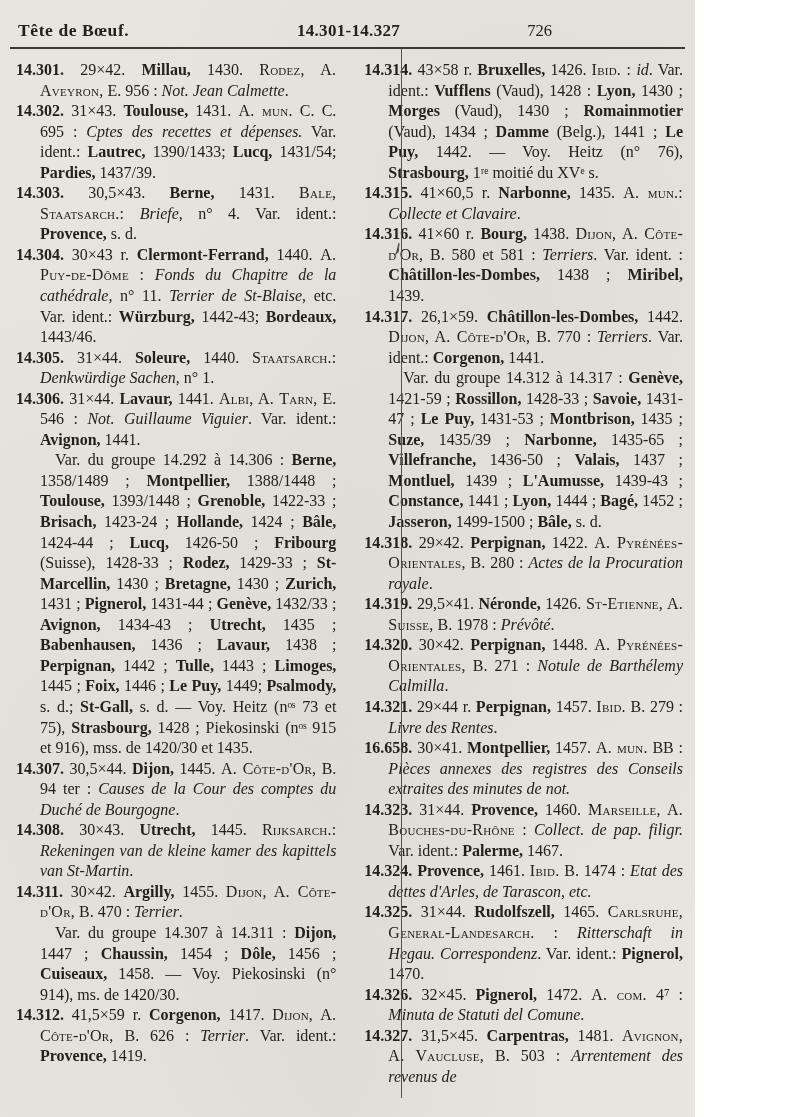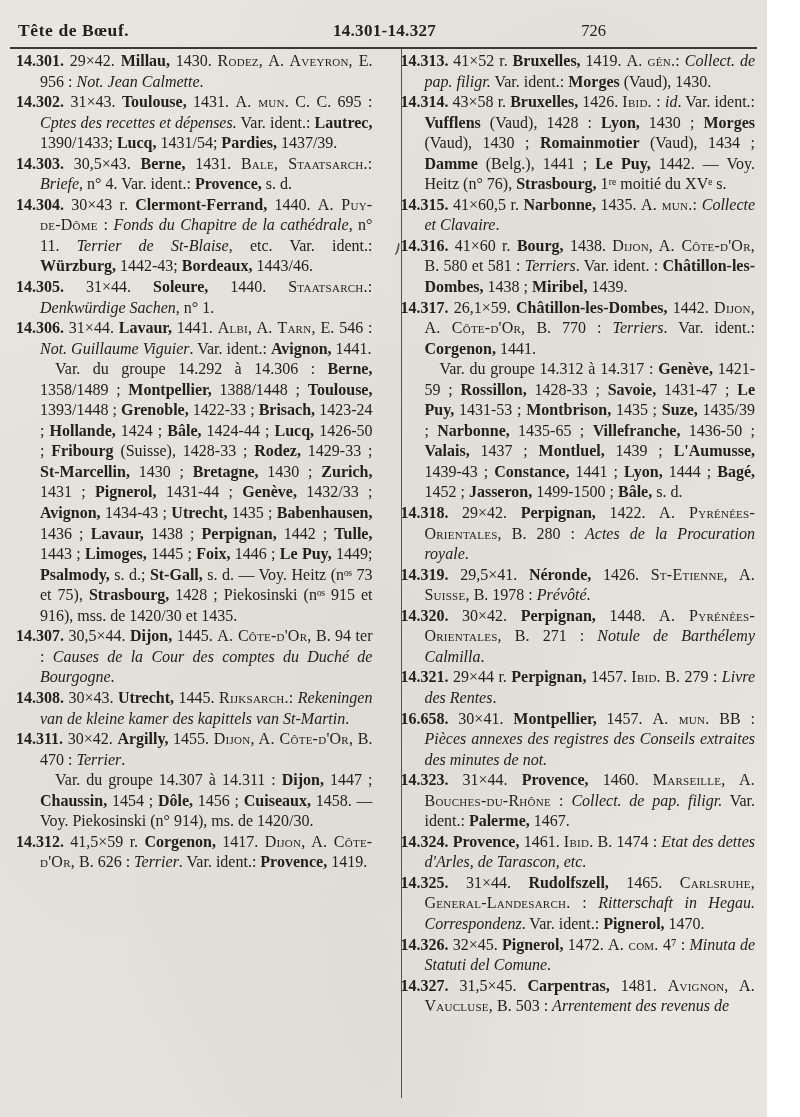--- a/index.html
+++ b/index.html
@@ -4,21 +4,21 @@
 <style>
   * { box-sizing: border-box; }
   html, body { margin: 0; padding: 0; }
   body {
     width: 800px; height: 1117px;
     font-family: "Liberation Serif", "DejaVu Serif", serif;
     color: #24211d;
   }
   .page {
     position: relative;
-    width: 767px; height: 1117px;
+    width: 695px; height: 1117px;
     overflow: hidden;
     background:
       radial-gradient(ellipse at 75% 25%, rgba(125,120,100,0.07), transparent 60%),
       radial-gradient(ellipse at 15% 70%, rgba(125,120,100,0.06), transparent 55%),
       radial-gradient(ellipse at 50% 95%, rgba(110,105,90,0.05), transparent 50%),
       #e8e5df;
   }
   .header {
     display: flex;
     align-items: baseline;
@@ -53,21 +53,21 @@
   .divider {
     position: absolute;
     left: 401px; top: 0; bottom: 6px;
     width: 1px;
     background: #56524a;
   }
   .col {
     font-size: 16px;
     line-height: 1.285;
     text-align: justify;
-    padding-top: 2px;
+    padding-top: 11px;
   }
   .col-left  { width: 401px; padding-left: 16px; padding-right: 12px; }
   .col-right { width: 399px; padding-left: 16px; padding-right: 12px; }
   .col p { margin: 0; }
   p.entry { padding-left: 24px; text-indent: -24px; }
   p.para  { padding-left: 24px; text-indent: 15px; }
   .seg-b  { font-weight: bold; }
   .seg-i  { font-style: italic; }
   .seg-sc { font-variant: small-caps; letter-spacing: 0.25px; }
   .ink-mark {
@@ -100,21 +100,20 @@
         <p class="entry"><span class="seg-b">14.306.</span><span> 31×44. </span><span class="seg-b">Lavaur,</span><span> 1441. </span><span class="seg-sc">Albi, A. Tarn,</span><span> E. 546 : </span><span class="seg-i">Not. Guillaume Viguier</span><span>. Var. ident.: </span><span class="seg-b">Avignon,</span><span> 1441.</span></p>
         <p class="para"><span>Var. du groupe 14.292 à 14.306 : </span><span class="seg-b">Berne,</span><span> 1358/1489 ; </span><span class="seg-b">Montpellier,</span><span> 1388/1448 ; </span><span class="seg-b">Toulouse,</span><span> 1393/1448 ; </span><span class="seg-b">Grenoble,</span><span> 1422-33 ; </span><span class="seg-b">Brisach,</span><span> 1423-24 ; </span><span class="seg-b">Hollande,</span><span> 1424 ; </span><span class="seg-b">Bâle,</span><span> 1424-44 ; </span><span class="seg-b">Lucq,</span><span> 1426-50 ; </span><span class="seg-b">Fribourg</span><span> (Suisse), 1428-33 ; </span><span class="seg-b">Rodez,</span><span> 1429-33 ; </span><span class="seg-b">St-Marcellin,</span><span> 1430 ; </span><span class="seg-b">Bretagne,</span><span> 1430 ; </span><span class="seg-b">Zurich,</span><span> 1431 ; </span><span class="seg-b">Pignerol,</span><span> 1431-44 ; </span><span class="seg-b">Genève,</span><span> 1432/33 ; </span><span class="seg-b">Avignon,</span><span> 1434-43 ; </span><span class="seg-b">Utrecht,</span><span> 1435 ; </span><span class="seg-b">Babenhausen,</span><span> 1436 ; </span><span class="seg-b">Lavaur,</span><span> 1438 ; </span><span class="seg-b">Perpignan,</span><span> 1442 ; </span><span class="seg-b">Tulle,</span><span> 1443 ; </span><span class="seg-b">Limoges,</span><span> 1445 ; </span><span class="seg-b">Foix,</span><span> 1446 ; </span><span class="seg-b">Le Puy,</span><span> 1449; </span><span class="seg-b">Psalmody,</span><span> s. d.; </span><span class="seg-b">St-Gall,</span><span> s. d. — Voy. Heitz (nᵒˢ 73 et 75), </span><span class="seg-b">Strasbourg,</span><span> 1428 ; Piekosinski (nᵒˢ 915 et 916), mss. de 1420/30 et 1435.</span></p>
         <p class="entry"><span class="seg-b">14.307.</span><span> 30,5×44. </span><span class="seg-b">Dijon,</span><span> 1445. </span><span class="seg-sc">A. Côte-d'Or,</span><span> B. 94 ter : </span><span class="seg-i">Causes de la Cour des comptes du Duché de Bourgogne</span><span>.</span></p>
         <p class="entry"><span class="seg-b">14.308.</span><span> 30×43. </span><span class="seg-b">Utrecht,</span><span> 1445. </span><span class="seg-sc">Rijksarch.:</span><span> </span><span class="seg-i">Rekeningen van de kleine kamer des kapittels van St-Martin</span><span>.</span></p>
         <p class="entry"><span class="seg-b">14.311.</span><span> 30×42. </span><span class="seg-b">Argilly,</span><span> 1455. </span><span class="seg-sc">Dijon, A. Côte-d'Or,</span><span> B. 470 : </span><span class="seg-i">Terrier</span><span>.</span></p>
         <p class="para"><span>Var. du groupe 14.307 à 14.311 : </span><span class="seg-b">Dijon,</span><span> 1447 ; </span><span class="seg-b">Chaussin,</span><span> 1454 ; </span><span class="seg-b">Dôle,</span><span> 1456 ; </span><span class="seg-b">Cuiseaux,</span><span> 1458. — Voy. Piekosinski (n° 914), ms. de 1420/30.</span></p>
         <p class="entry"><span class="seg-b">14.312.</span><span> 41,5×59 r. </span><span class="seg-b">Corgenon,</span><span> 1417. </span><span class="seg-sc">Dijon, A. Côte-d'Or,</span><span> B. 626 : </span><span class="seg-i">Terrier</span><span>. Var. ident.: </span><span class="seg-b">Provence,</span><span> 1419.</span></p>
       </div>
     <div class="divider"></div>
     <div class="col col-right">
-        <p class="entry"><span class="seg-b">14.313.</span><span> 41×52 r. </span><span class="seg-b">Bruxelles,</span><span> 1419. </span><span class="seg-sc">A. gén.:</span><span> </span><span class="seg-i">Collect. de pap. filigr.</span><span> Var. ident.: </span><span class="seg-b">Morges</span><span> (Vaud), 1430.</span></p>
         <p class="entry"><span class="seg-b">14.314.</span><span> 43×58 r. </span><span class="seg-b">Bruxelles,</span><span> 1426. </span><span class="seg-sc">Ibid. :</span><span> </span><span class="seg-i">id</span><span>. Var. ident.: </span><span class="seg-b">Vufflens</span><span> (Vaud), 1428 : </span><span class="seg-b">Lyon,</span><span> 1430 ; </span><span class="seg-b">Morges</span><span> (Vaud), 1430 ; </span><span class="seg-b">Romainmotier</span><span> (Vaud), 1434 ; </span><span class="seg-b">Damme</span><span> (Belg.), 1441 ; </span><span class="seg-b">Le Puy,</span><span> 1442. — Voy. Heitz (n° 76), </span><span class="seg-b">Strasbourg,</span><span> 1ʳᵉ moitié du XVᵉ s.</span></p>
         <p class="entry"><span class="seg-b">14.315.</span><span> 41×60,5 r. </span><span class="seg-b">Narbonne,</span><span> 1435. </span><span class="seg-sc">A. mun.:</span><span> </span><span class="seg-i">Collecte et Clavaire</span><span>.</span></p>
         <p class="entry"><span class="seg-b">14.316.</span><span> 41×60 r. </span><span class="seg-b">Bourg,</span><span> 1438. </span><span class="seg-sc">Dijon, A. Côte-d'Or,</span><span> B. 580 et 581 : </span><span class="seg-i">Terriers</span><span>. Var. ident. : </span><span class="seg-b">Châtillon-les-Dombes,</span><span> 1438 ; </span><span class="seg-b">Miribel,</span><span> 1439.</span></p>
         <p class="entry"><span class="seg-b">14.317.</span><span> 26,1×59. </span><span class="seg-b">Châtillon-les-Dombes,</span><span> 1442. </span><span class="seg-sc">Dijon, A. Côte-d'Or,</span><span> B. 770 : </span><span class="seg-i">Terriers</span><span>. Var. ident.: </span><span class="seg-b">Corgenon,</span><span> 1441.</span></p>
         <p class="para"><span>Var. du groupe 14.312 à 14.317 : </span><span class="seg-b">Genève,</span><span> 1421-59 ; </span><span class="seg-b">Rossillon,</span><span> 1428-33 ; </span><span class="seg-b">Savoie,</span><span> 1431-47 ; </span><span class="seg-b">Le Puy,</span><span> 1431-53 ; </span><span class="seg-b">Montbrison,</span><span> 1435 ; </span><span class="seg-b">Suze,</span><span> 1435/39 ; </span><span class="seg-b">Narbonne,</span><span> 1435-65 ; </span><span class="seg-b">Villefranche,</span><span> 1436-50 ; </span><span class="seg-b">Valais,</span><span> 1437 ; </span><span class="seg-b">Montluel,</span><span> 1439 ; </span><span class="seg-b">L'Aumusse,</span><span> 1439-43 ; </span><span class="seg-b">Constance,</span><span> 1441 ; </span><span class="seg-b">Lyon,</span><span> 1444 ; </span><span class="seg-b">Bagé,</span><span> 1452 ; </span><span class="seg-b">Jasseron,</span><span> 1499-1500 ; </span><span class="seg-b">Bâle,</span><span> s. d.</span></p>
         <p class="entry"><span class="seg-b">14.318.</span><span> 29×42. </span><span class="seg-b">Perpignan,</span><span> 1422. </span><span class="seg-sc">A. Pyrénées-Orientales,</span><span> B. 280 : </span><span class="seg-i">Actes de la Procuration royale</span><span>.</span></p>
         <p class="entry"><span class="seg-b">14.319.</span><span> 29,5×41. </span><span class="seg-b">Néronde,</span><span> 1426. </span><span class="seg-sc">St-Etienne, A. Suisse,</span><span> B. 1978 : </span><span class="seg-i">Prévôté</span><span>.</span></p>
         <p class="entry"><span class="seg-b">14.320.</span><span> 30×42. </span><span class="seg-b">Perpignan,</span><span> 1448. </span><span class="seg-sc">A. Pyrénées-Orientales,</span><span> B. 271 : </span><span class="seg-i">Notule de Barthélemy Calmilla</span><span>.</span></p>
         <p class="entry"><span class="seg-b">14.321.</span><span> 29×44 r. </span><span class="seg-b">Perpignan,</span><span> 1457. </span><span class="seg-sc">Ibid.</span><span> B. 279 : </span><span class="seg-i">Livre des Rentes</span><span>.</span></p>
         <p class="entry"><span class="seg-b">16.658.</span><span> 30×41. </span><span class="seg-b">Montpellier,</span><span> 1457. </span><span class="seg-sc">A. mun.</span><span> BB : </span><span class="seg-i">Pièces annexes des registres des Conseils extraites des minutes de not.</span></p>

